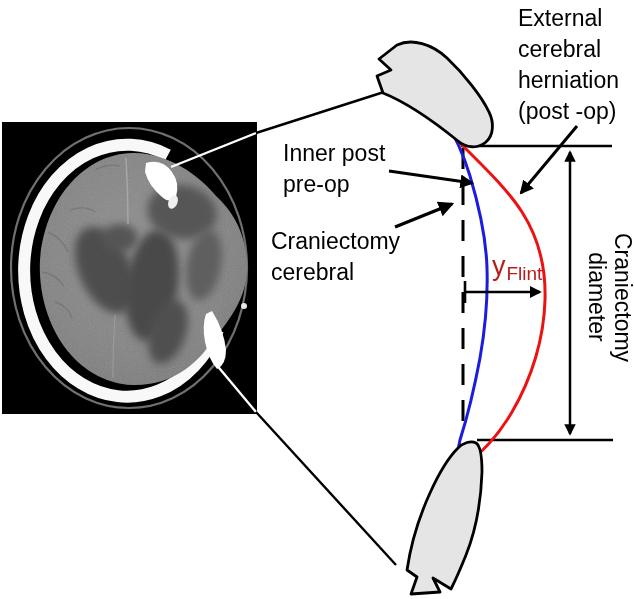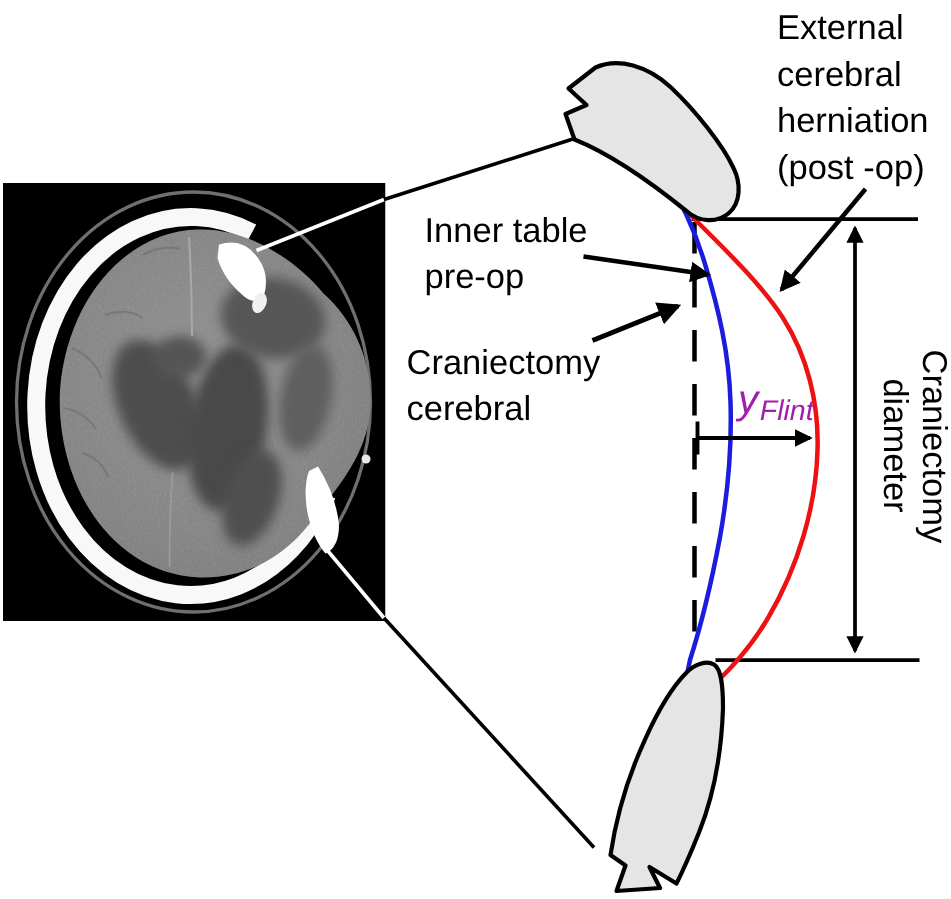--- a/index.html
+++ b/index.html
@@ -5,21 +5,21 @@
   html,body{margin:0;padding:0;background:#fff;}
   .stage{position:relative;width:634px;height:599px;background:#fff;overflow:hidden;
          font-family:"Liberation Sans", sans-serif;}
   .stage svg{position:absolute;left:0;top:0;}
   .label{position:absolute;color:#000;font-size:23px;line-height:31px;white-space:pre-line;}
   .label-ext{left:518px;top:3px;width:112px;}
   .label-inner{left:283px;top:138px;}
   .label-base{left:271px;top:226px;}
   .label-diam{left:636px;top:233px;width:128px;line-height:26px;text-align:center;
               transform:rotate(90deg);transform-origin:0 0;white-space:pre-line;}
-  .yflint{position:absolute;left:492px;top:251px;font-style:italic;color:#a21caf;}
+  .yflint{position:absolute;left:492px;top:251px;color:#b91c1c;}
   .yf-sym{font-size:27px;}
   .yf-sub{font-size:19px;position:relative;top:5px;margin-left:1px;}
 </style>
 </head>
 <body>
 
 <div class="stage">
 
 <svg width="634" height="599" viewBox="0 0 634 599">
   <defs>
@@ -110,21 +110,21 @@
   <line x1="389" y1="171" x2="472" y2="183" stroke="#000" stroke-width="3" marker-end="url(#ah)"></line>
   <line x1="395" y1="227" x2="452" y2="204" stroke="#000" stroke-width="3.4" marker-end="url(#ah)"></line>
   <line x1="577" y1="126" x2="521" y2="193" stroke="#000" stroke-width="3" marker-end="url(#ah)"></line>
 </svg>
 
 <div class="label label-ext">External
 cerebral
 herniation
 (post -op)</div>
 
-<div class="label label-inner">Inner table
+<div class="label label-inner">Inner post
 pre-op</div>
 
 <div class="label label-base">Craniectomy
 cerebral</div>
 
 <div class="yflint">
   <span class="yf-sym">y</span><span class="yf-sub">Flint</span>
 </div>
 
 <div class="label label-diam">Craniectomy

